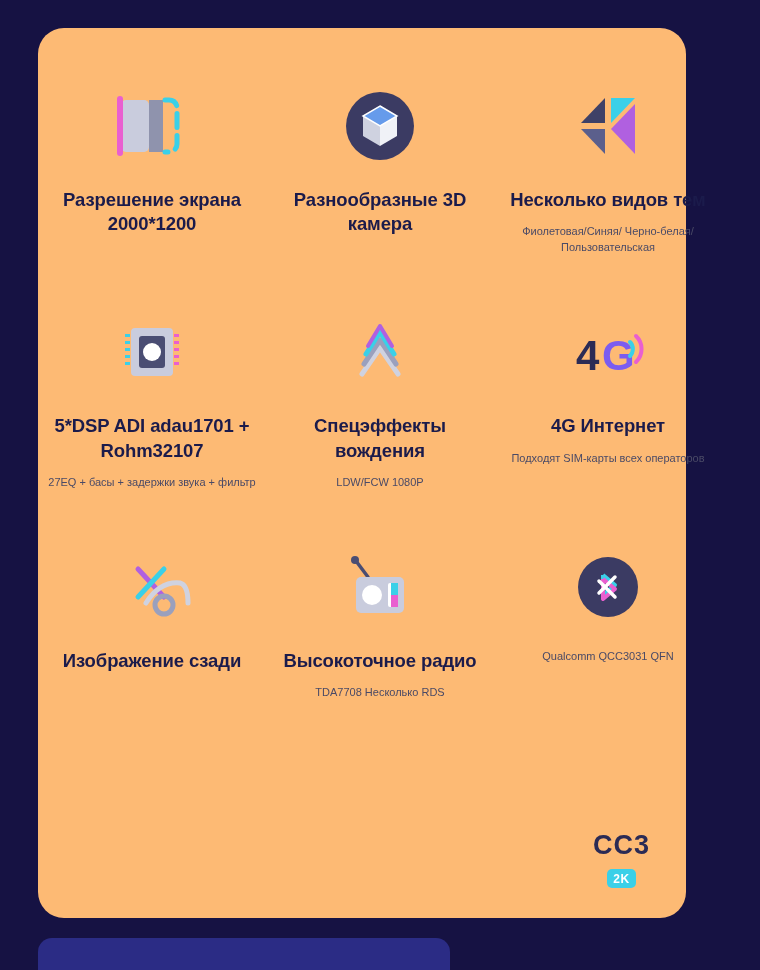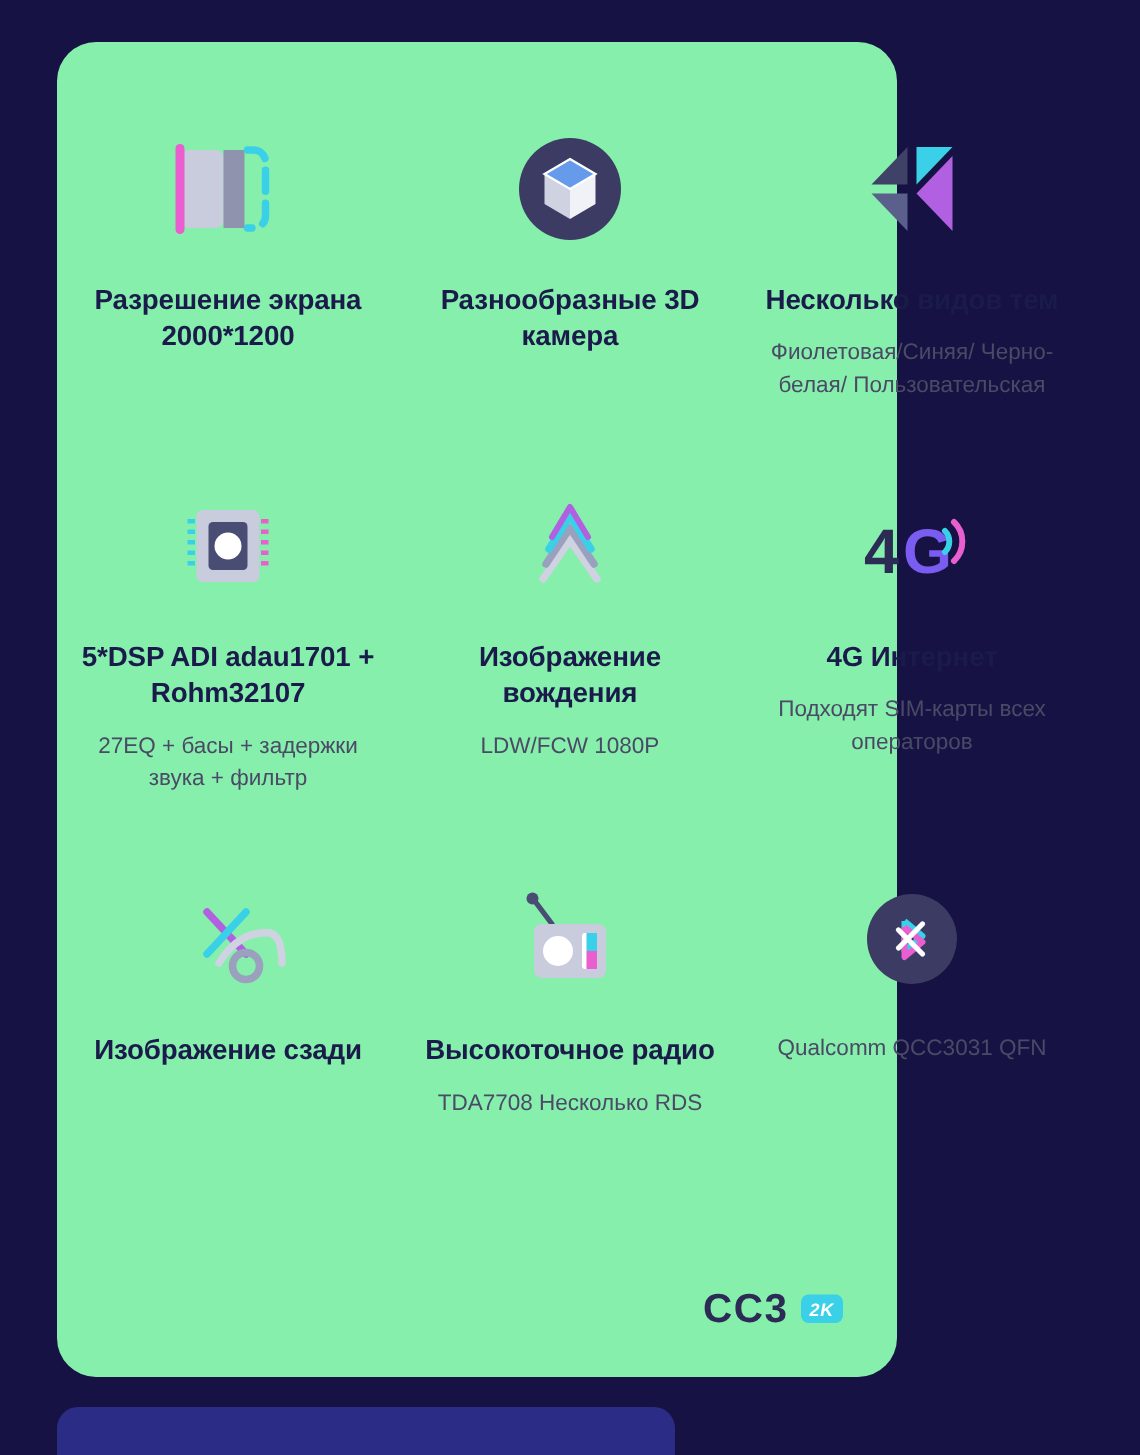--- a/index.html
+++ b/index.html
@@ -18,23 +18,23 @@
     position: absolute;
     left: 0; top: 0;
     width: 760px;
     height: 970px;
     background: #161243;
   }
   .card {
     position: absolute;
     left: 38px;
     top: 28px;
-    width: 560px;
+    width: 648px;
     height: 890px;
-    background: #86efac;
+    background: #fdba74;
     border-radius: 26px;
   }
   .grid {
     position: absolute;
     left: 0;
     top: 44px;
     width: 684px;
     display: flex;
     flex-wrap: wrap;
   }
@@ -54,47 +54,47 @@
   }
   .title {
     font-size: 18.5px;
     font-weight: bold;
     color: #1b1b4b;
     line-height: 1.32;
     margin-bottom: 12px;
     letter-spacing: -0.1px;
   }
   .subtitle {
-    font-size: 15px;
+    font-size: 11px;
     color: #4a4a66;
     line-height: 1.45;
   }
   .brand {
     position: absolute;
     right: 36px;
     bottom: 30px;
     display: flex;
     align-items: center;
     gap: 8px;
+    flex-direction: column;
   }
   .brand-name {
     font-size: 27px;
     font-weight: bold;
     color: #2b2b55;
     letter-spacing: 1px;
   }
   .brand-badge {
     background: #3ad0e8;
     color: #ffffff;
     font-size: 12px;
     font-weight: bold;
     border-radius: 5px;
     padding: 3px 6px 2px 6px;
     letter-spacing: 0.5px;
-    font-style: italic;
   }
   .bottom-strip {
     position: absolute;
     left: 38px;
     bottom: 0px;
     width: 412px;
     height: 32px;
     background: #2b2c85;
     border-top-left-radius: 14px;
     border-top-right-radius: 14px;
@@ -177,21 +177,21 @@
 
       <div class="cell">
         <div class="icon-wrap">
           <svg width="92" height="80" viewBox="0 0 92 80">
             <path d="M28 62 L46 36 L64 62" fill="none" stroke="#cfd2e0" stroke-width="5" stroke-linecap="round" stroke-linejoin="round"></path>
             <path d="M30 52 L46 28 L62 52" fill="none" stroke="#9aa0bd" stroke-width="5" stroke-linecap="round" stroke-linejoin="round"></path>
             <path d="M32 42 L46 20 L60 42" fill="none" stroke="#3ad0e8" stroke-width="5" stroke-linecap="round" stroke-linejoin="round"></path>
             <path d="M34 34 L46 14 L58 34" fill="none" stroke="#b060e0" stroke-width="4" stroke-linecap="round" stroke-linejoin="round"></path>
           </svg>
         </div>
-        <div class="title">Изображение вождения</div>
+        <div class="title">Спецэффекты вождения</div>
         <div class="subtitle">LDW/FCW 1080P</div>
       </div>
 
       <div class="cell">
         <div class="icon-wrap">
           <svg width="100" height="80" viewBox="0 0 100 80">
             <text x="18" y="58" font-family="Liberation Sans, sans-serif" font-size="42" font-weight="bold" fill="#2b2b55">4</text>
             <text x="44" y="58" font-family="Liberation Sans, sans-serif" font-size="42" font-weight="bold" fill="#7b5cf0">G</text>
             <path d="M72 30 a10 10 0 0 1 0 14" fill="none" stroke="#3ad0e8" stroke-width="4" stroke-linecap="round"></path>
             <path d="M78 24 a18 18 0 0 1 0 26" fill="none" stroke="#e95fd0" stroke-width="4" stroke-linecap="round"></path>

